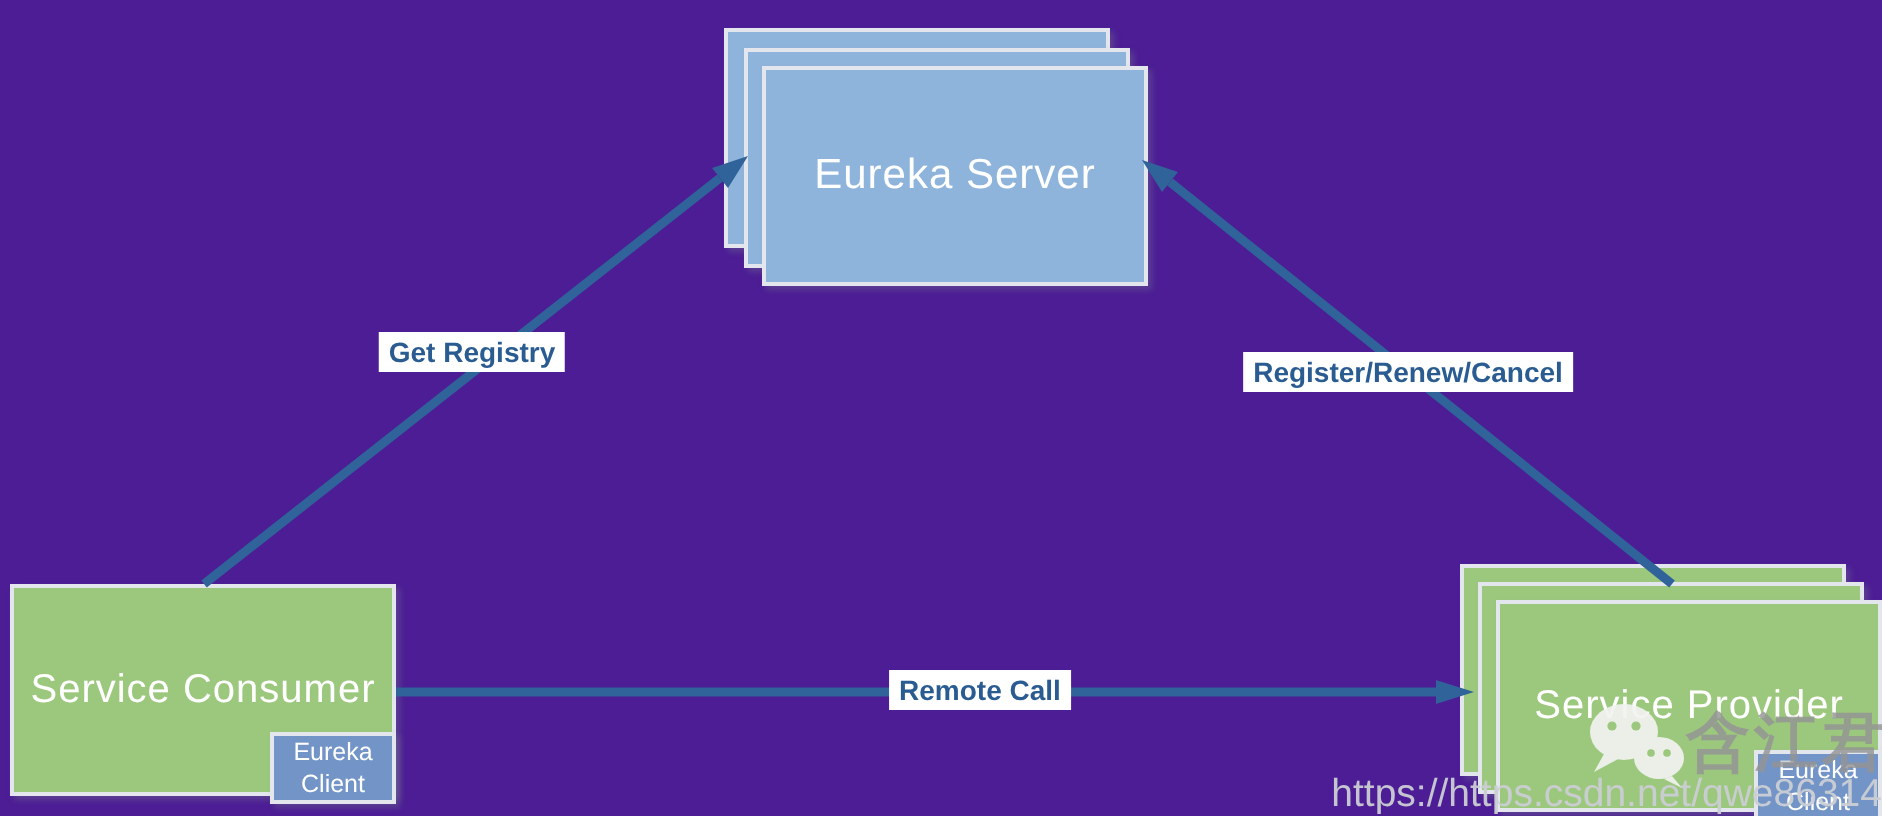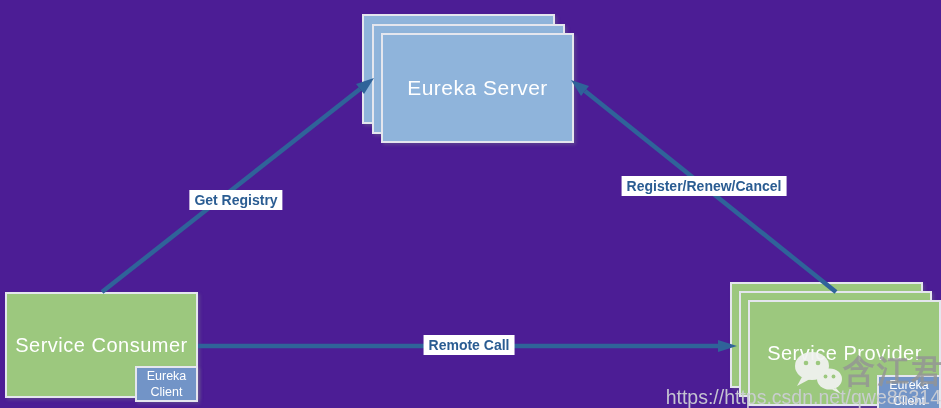--- a/index.html
+++ b/index.html
@@ -83,23 +83,23 @@
     <g>
       <line x1="836" y1="292" x2="585" y2="91" stroke="#2f6399" stroke-width="4.5"></line>
       <polygon points="571,80 589,86 581,96" fill="#2f6399"></polygon>
     </g>
     <g>
       <line x1="198" y1="346" x2="719" y2="346" stroke="#2f6399" stroke-width="4.5"></line>
       <polygon points="737,346 718,340 718,352" fill="#2f6399"></polygon>
     </g>
   </svg>
 
-  <span class="arrow-label" style="left:236px;top:200px;">Get Registry</span>
+  <span class="arrow-label" style="left:236px;top:176px;">Get Registry</span>
   <span class="arrow-label" style="left:704px;top:186px;text-align:right;">Register/Renew/Cancel</span>
-  <span class="arrow-label" style="left:469px;top:345px;text-align:center;">Remote Call</span>
+  <span class="arrow-label" style="left:490px;top:345px;text-align:center;">Remote Call</span>
 
   <svg class="wm-icon" width="52" height="46" viewBox="0 0 52 46">
     <g opacity="0.92">
       <ellipse cx="20" cy="17" rx="17" ry="14" fill="#f2f3f1"></ellipse>
       <polygon points="10,28 5,37 18,30" fill="#f2f3f1"></polygon>
       <circle cx="14" cy="14" r="2.3" fill="#9cc87e"></circle>
       <circle cx="26" cy="14" r="2.3" fill="#9cc87e"></circle>
       <ellipse cx="37.5" cy="30" rx="12.5" ry="10.5" fill="#f2f3f1"></ellipse>
       <polygon points="44,39 49,45 40,40.5" fill="#f2f3f1"></polygon>
       <circle cx="33.5" cy="27.5" r="1.9" fill="#9cc87e"></circle>

